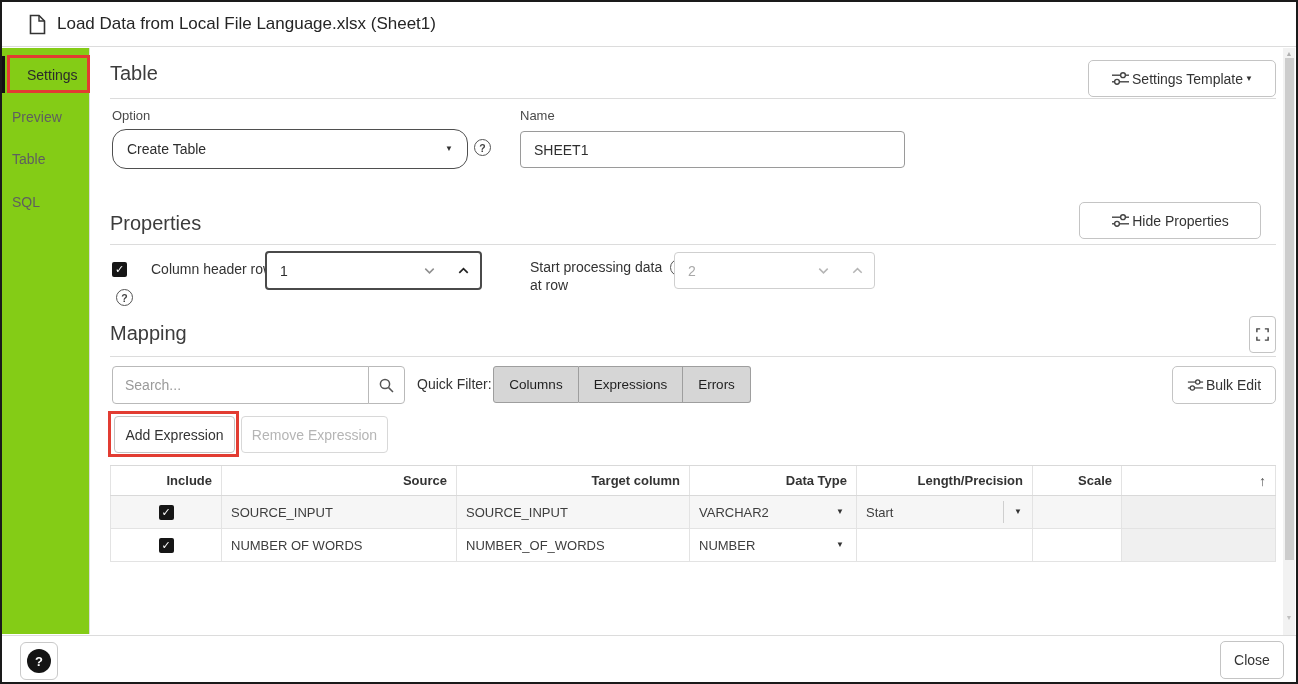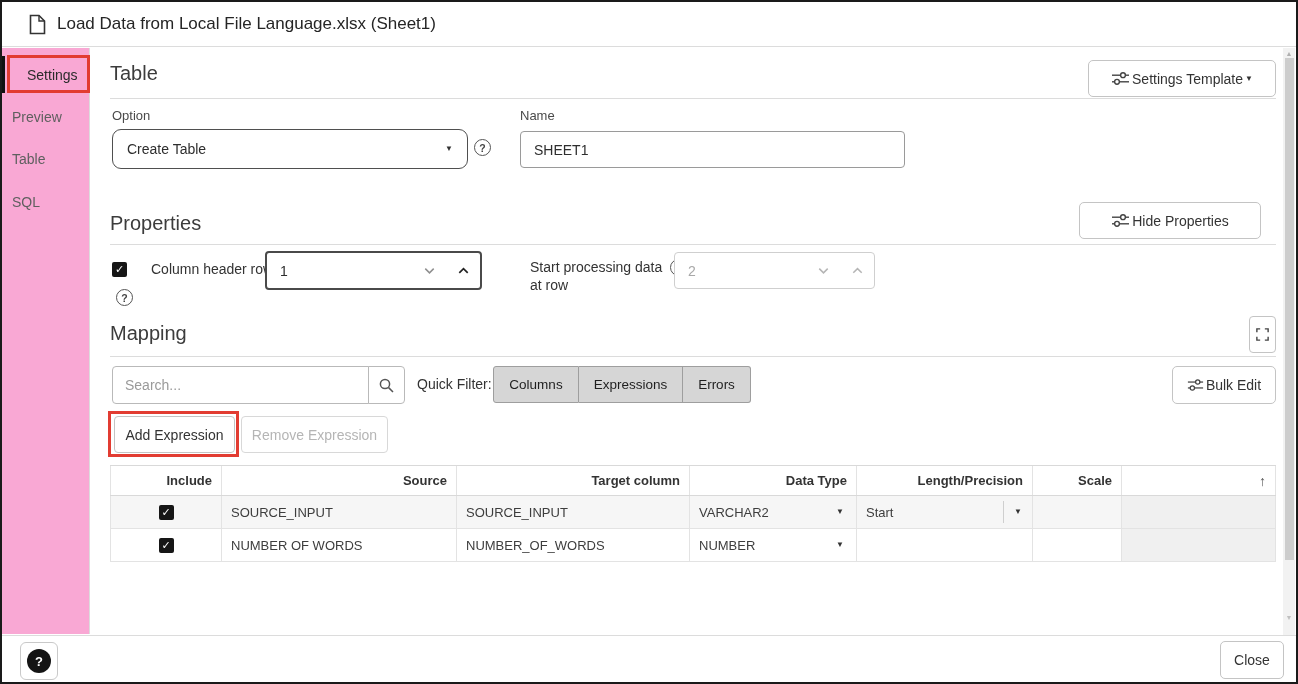--- a/index.html
+++ b/index.html
@@ -11,42 +11,42 @@
     color:#2e2e2e;
   }
   .abs { position:absolute; }
 
   
   .titlebar { left:0; top:0; width:100%; height:45px; border-bottom:1px solid #dcdcdc;
     display:flex; align-items:center; padding-left:27px; gap:11px; background:#fff; }
   .title-text { font-size:17px; color:#252525; }
 
   
-  .sidebar { left:0; top:46px; bottom:48px; width:88px; border-right:1px solid #dcdcdc; background:#f9a8d4; }
+  .sidebar { left:0; top:46px; bottom:48px; width:88px; border-right:1px solid #dcdcdc; background:#84cc16; }
   .side-item { position:absolute; left:0; width:100%; height:24px; display:flex; align-items:center;
     padding-left:10px; font-size:14px; color:#5f5f5f; cursor:pointer; }
   .side-item.active { color:#2b2b2b; padding-left:25px; }
   .tab-indicator { left:0; top:54px; width:3px; height:37px; background:#111; }
 
   
   .red-box { border:3px solid #e23c32; background:transparent; pointer-events:none; z-index:50; }
   .red-box-settings { left:5px; top:53px; width:83px; height:38px; }
   .red-box-addexpr { left:106px; top:409px; width:131px; height:46px; }
 
   
   .h2 { font-size:20px; font-weight:400; color:#3c3c3c; }
   .divider { height:1px; background:#dcdcdc; }
   .label { font-size:13px; color:#4a4a4a; }
   .btn { display:inline-flex; align-items:center; justify-content:center; gap:2px;
     background:#fff; border:1px solid #c4c4c4; border-radius:5px; font-size:14px; color:#333;
     cursor:pointer; }
   .btn svg { flex:0 0 auto; }
   .caret { font-size:8px; color:#333; line-height:1; }
   .selectbox { display:flex; align-items:center; justify-content:space-between;
-    border:1.5px solid #4f4f4f; border-radius:9px; padding:0 14px; font-size:14px; color:#2e2e2e;
+    border:1.5px solid #4f4f4f; border-radius:14px; padding:0 14px; font-size:14px; color:#2e2e2e;
     background:#fff; cursor:pointer; }
   .textinput { border:1px solid #9a9a9a; border-radius:4px; padding:0 13px; font-size:14px;
     color:#2e2e2e; background:#fff; outline:none; font-family:"Liberation Sans", sans-serif; }
   .help-circ { display:inline-flex; align-items:center; justify-content:center;
     width:17px; height:17px; border:1.3px solid #555; border-radius:50%;
     font-size:10.5px; font-weight:700; color:#444; flex:0 0 auto; }
   .spinner { display:flex; align-items:center; background:#fff; border-radius:4px; }
   .spinner .spin-val { flex:1; padding-left:13px; font-size:14px; }
   .spin-btn { width:34px; height:100%; display:flex; align-items:center; justify-content:center; cursor:pointer; }
   .spinner.enabled { border:2px solid #4a4a4a; color:#2e2e2e; }

